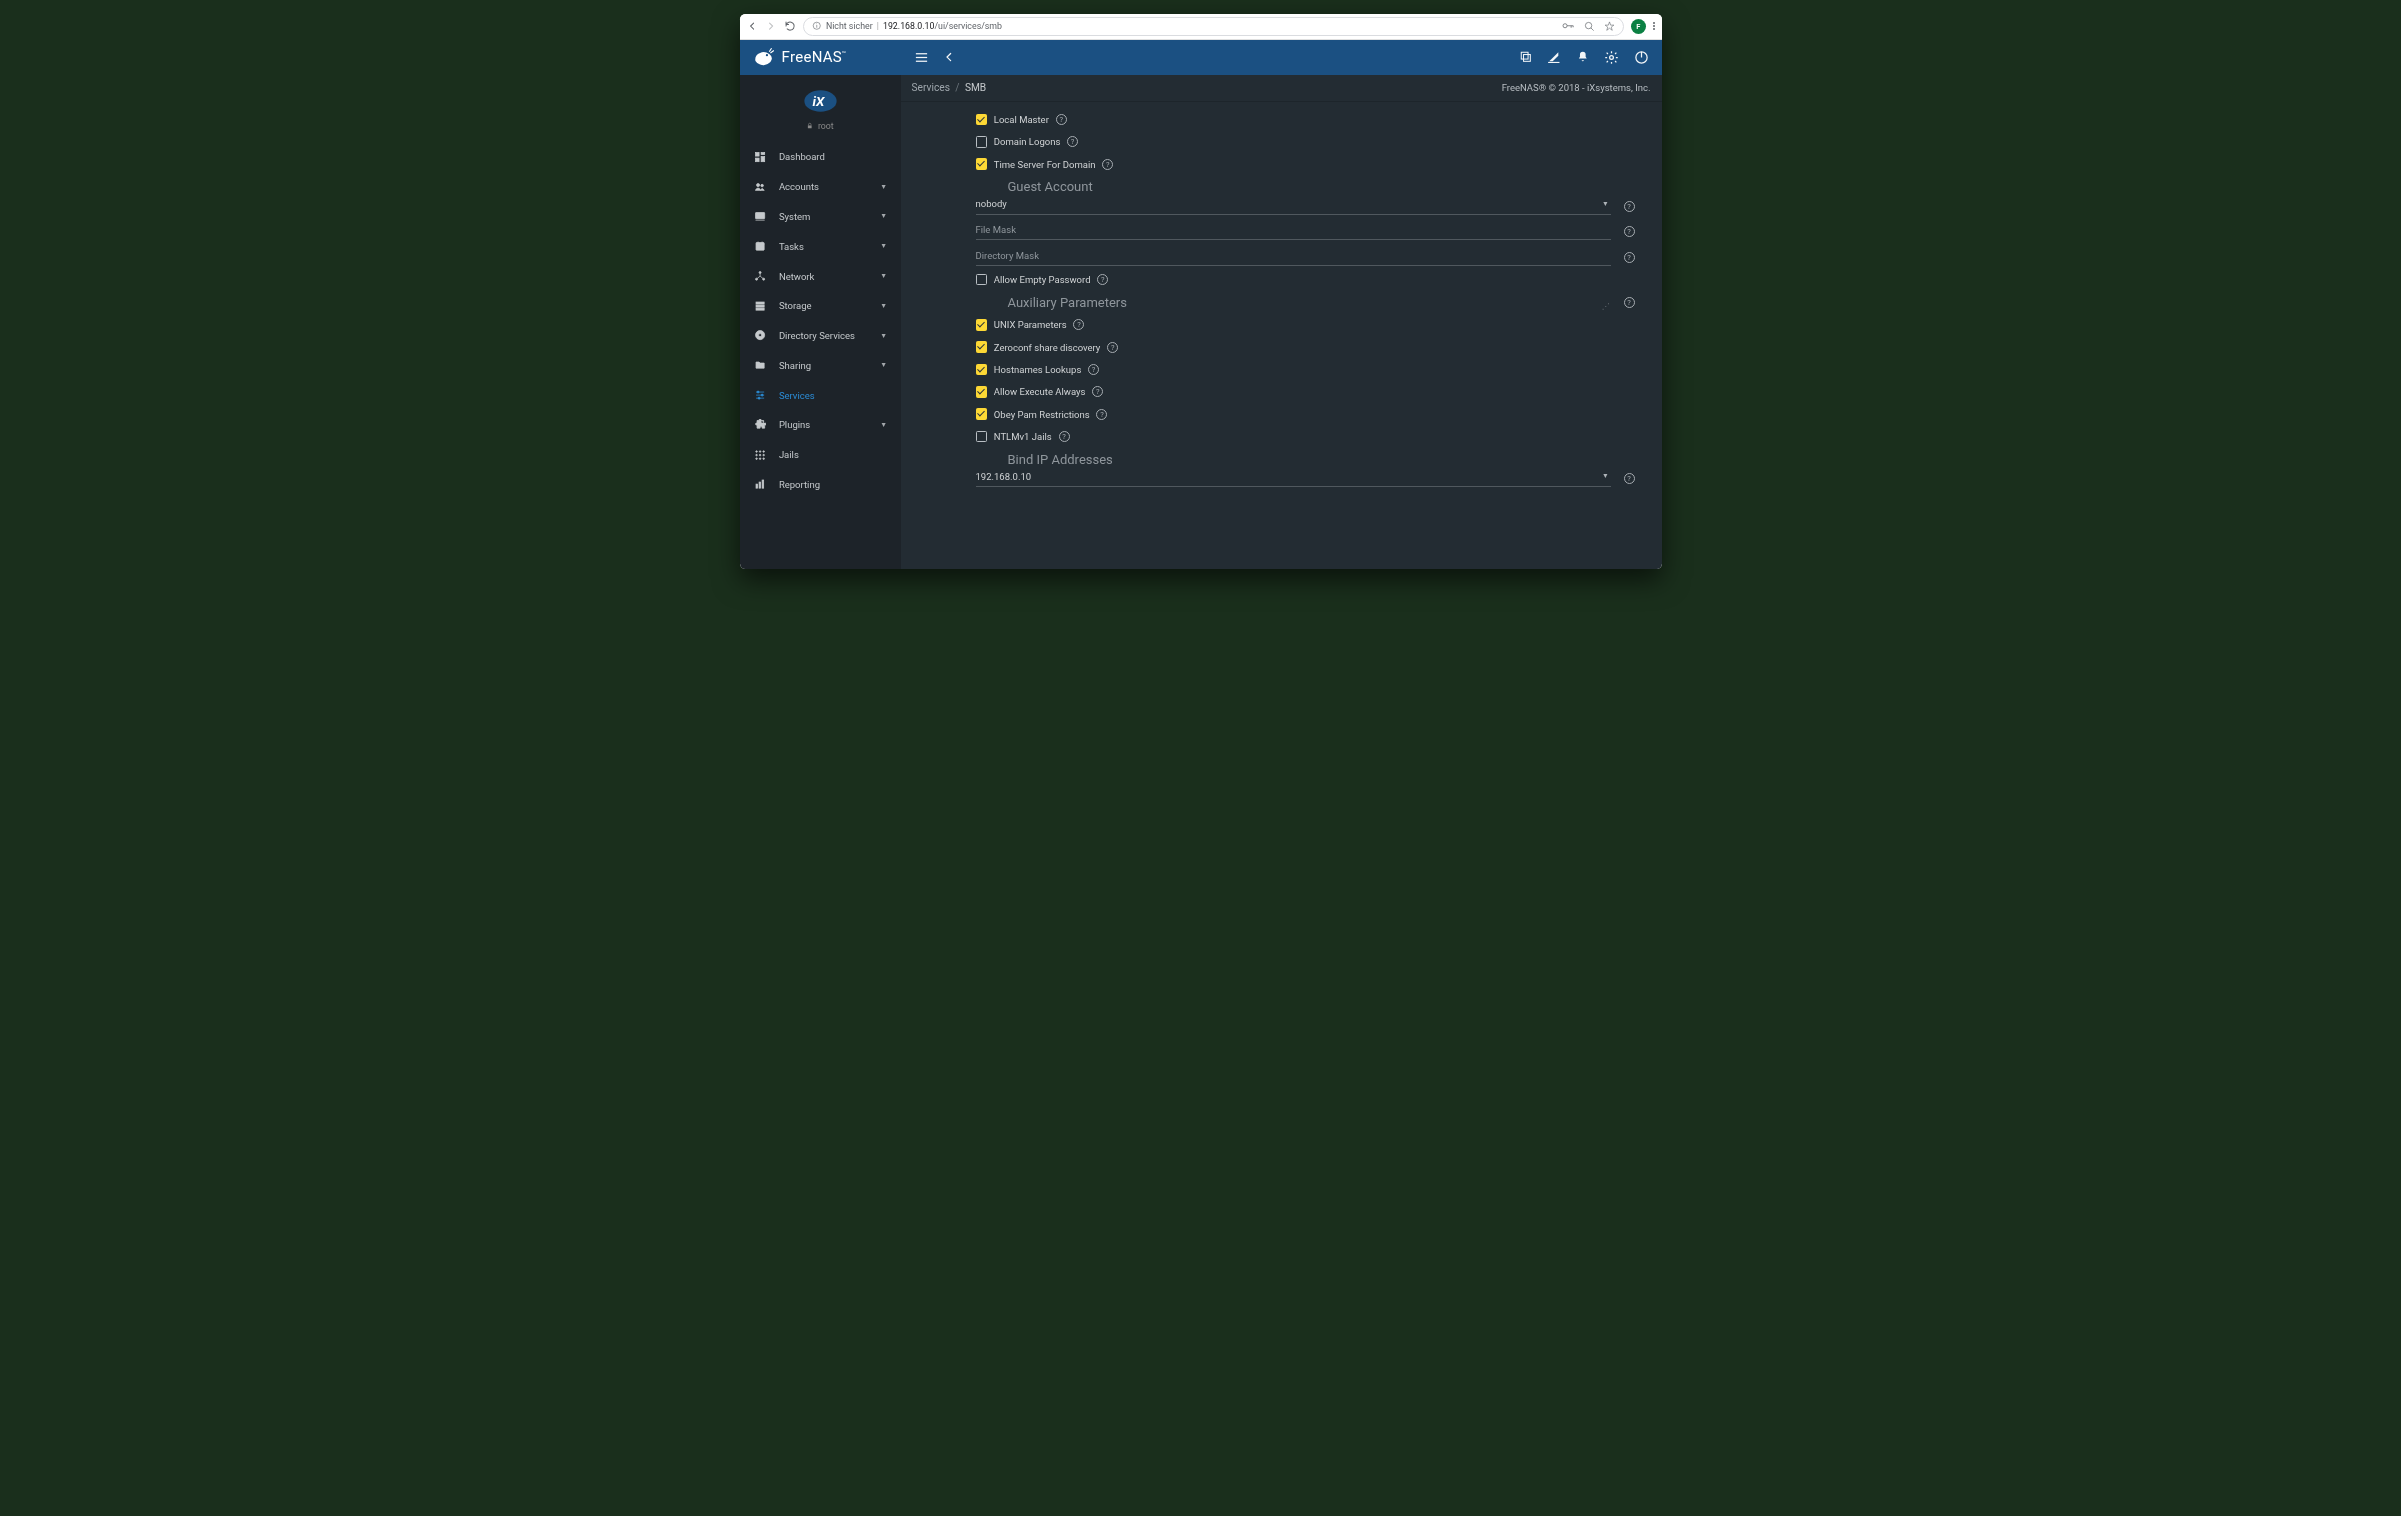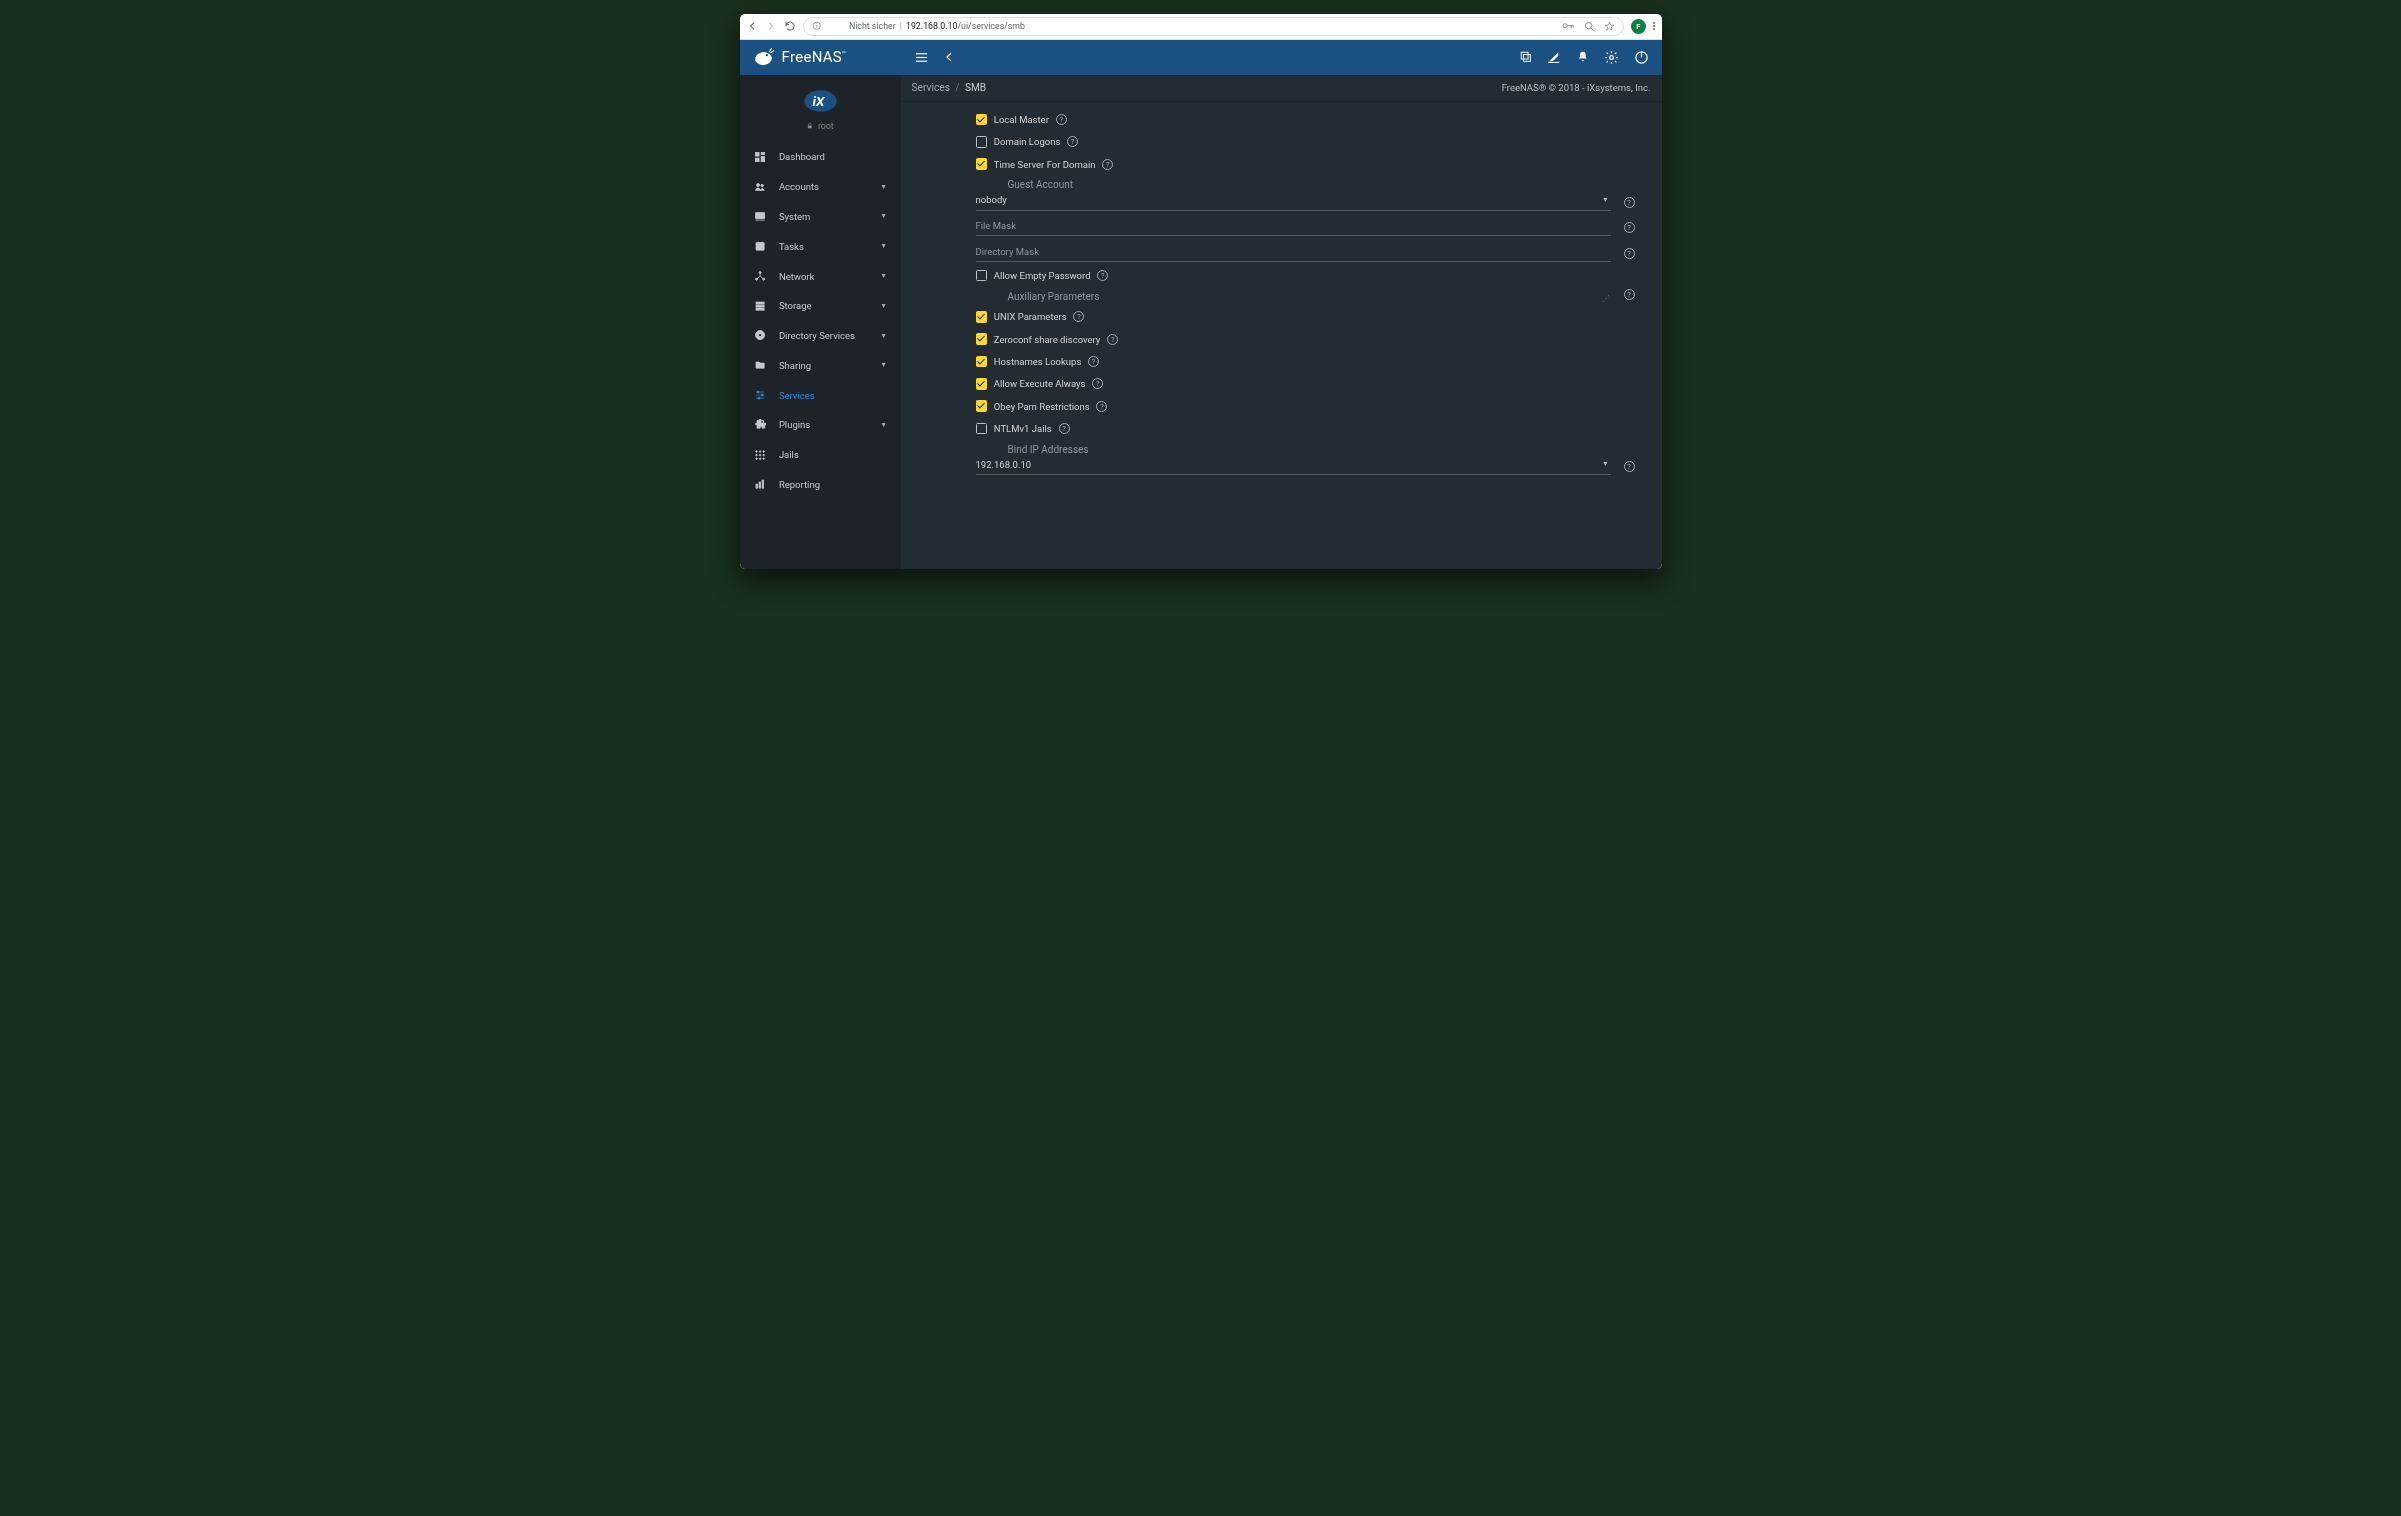--- a/index.html
+++ b/index.html
@@ -11,21 +11,21 @@
 .tabbar { display: flex; align-items: center; height: 24.4px; background: #dee1e6; padding-left: 6.8px; }
 .traffic { display: flex; gap: 5.4px; align-items: center; padding: 0 5.4px; }
 .tl { width: 8.1px; height: 8.1px; border-radius: 50%; }
 .tl.r { background: #ff5f57; } .tl.y { background: #febc2e; } .tl.g { background: #28c840; }
 .tab { display: flex; align-items: center; gap: 5.4px; background: #fff; height: 22px; margin-top: 2.7px; padding: 0 8.1px; border-radius: 5.4px 5.4px 0 0; font-size: 8.1px; color: #444; min-width: 122px; }
 .tab .x { margin-left: auto; color: #777; font-size: 9.5px; }
 .newtab { margin-left: 4.1px; color: #555; font-size: 12.2px; font-weight: 300; }
 .addrbar { display: flex; align-items: center; height: 26px; padding: 0 6.8px; gap: 6.8px; border-bottom: 0.7px solid #e0e0e0; }
 .navicon { color: #5f6368; cursor: pointer; }
 .addrfield { flex: 1; display: flex; align-items: center; gap: 4.1px; border: 0.7px solid #dadce0; border-radius: 11px; height: 19px; padding: 0 8.1px; font-size: 8.8px; color: #555; }
-.addrfield .insecure { color: #5f6368; margin-left: 23px; }
+.addrfield .insecure { color: #5f6368; }
 .addrfield .sep { color: #aaa; }
 .addrfield .path { color: #202124; }
 .addr-right { margin-left: auto; display: flex; align-items: center; gap: 9.5px; color: #5f6368; }
 .avatar { width: 15px; height: 15px; border-radius: 50%; background: #0b8043; color: #fff; display: flex; align-items: center; justify-content: center; font-size: 7.5px; font-weight: 600; }
 .dots { display: flex; flex-direction: column; gap: 1.4px; } .dots span { width: 2px; height: 2px; background: #5f6368; border-radius: 50%; }
 
 
 .app { display: flex; flex-direction: column; height: 529px; }
 .appheader { background: #1b5082; height: 35px; display: flex; align-items: center; padding: 0 12.2px; color: #fff; }
 .brand { display: flex; align-items: center; gap: 6.8px; width: 149px; }
@@ -52,21 +52,21 @@
 .crumbbar .active { color: #c5c9cc; }
 .crumbbar .copyright { margin-left: auto; font-size: 9.5px; color: #b8bec3; }
 
 .form { padding: 6.8px 27px 13.6px 75px; }
 .row { display: flex; align-items: center; padding: 5.4px 0; font-size: 9.5px; color: #d0d3d5; }
 .cbx { width: 11.5px; height: 11.5px; border: 1.4px solid #b9bfc4; border-radius: 1.4px; margin-right: 6.8px; position: relative; flex-shrink: 0; cursor: pointer; }
 .cbx.checked { background: #fdd835; border-color: #fdd835; }
 .cbx.checked::after { content: ""; position: absolute; left: 2.7px; top: 0px; width: 2.7px; height: 6.1px; border: solid #2b333a; border-width: 0 1.4px 1.4px 0; transform: rotate(45deg); }
 .help { width: 11px; height: 11px; border: 1px solid #a7adb2; border-radius: 50%; display: inline-flex; align-items: center; justify-content: center; font-size: 7.5px; color: #a7adb2; margin-left: 6.8px; cursor: pointer; flex-shrink: 0; }
 .field { padding: 4.1px 0 2.7px; }
-.flabel { font-size: 10px; color: #8f969c; margin-bottom: 1.4px; padding-left: 32px; }
+.flabel { font-size: 13px; color: #8f969c; margin-bottom: 1.4px; padding-left: 32px; }
 .finput { display: flex; align-items: center; border-bottom: 0.7px solid #50585e; padding: 2.7px 0 4.1px; font-size: 9.5px; color: #d0d3d5; }
 .finput .val { flex: 1; }
 .finput .caret { font-size: 6.8px; color: #aeb4b9; margin-right: 2.7px; }
 .finput.empty .val { color: #8f969c; }
 .ftextarea { border-bottom: 0.7px solid #50585e; padding-bottom: 2.7px; margin-bottom: 1.4px; }
 .ftextarea .line { font-size: 8.8px; color: #bfc4c8; line-height: 1.35; white-space: pre; }
 .fieldwrap { display: flex; align-items: flex-end; gap: 5.4px; }
 .fieldwrap > .field { flex: 1; }
 .resize-handle { color: #6a7177; font-size: 8.1px; margin-right: 1.4px; margin-bottom: 2.7px; align-self: flex-end; }
 

